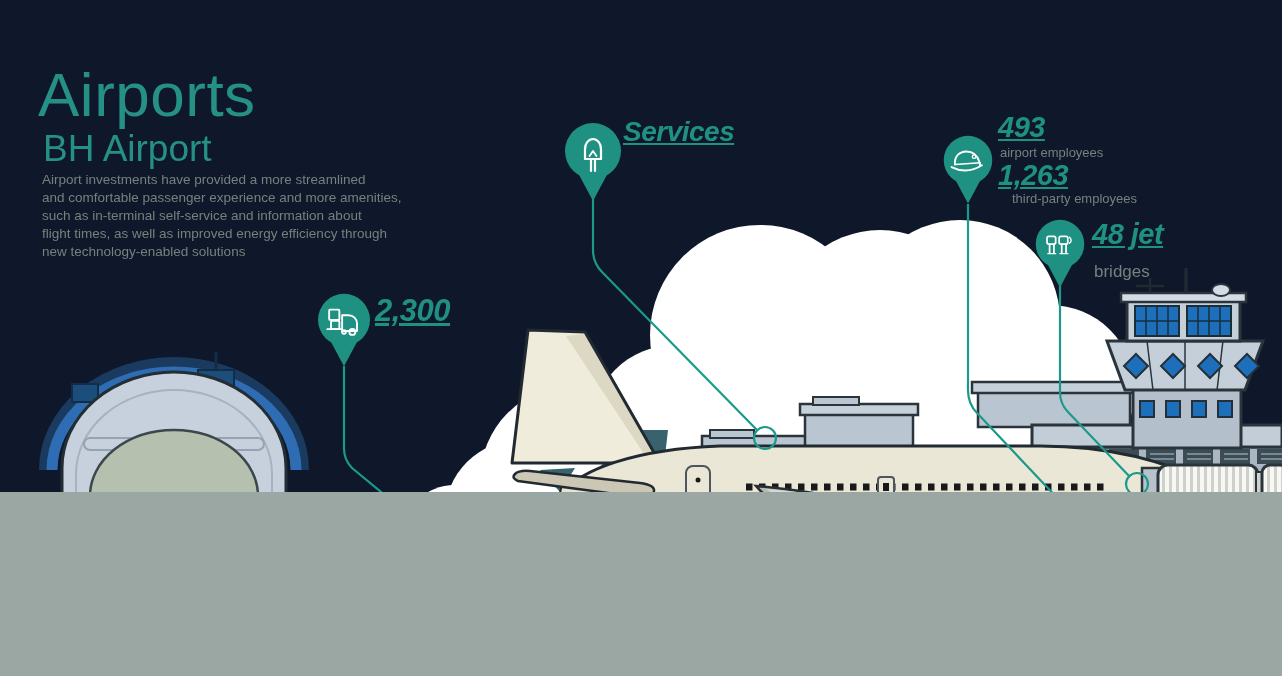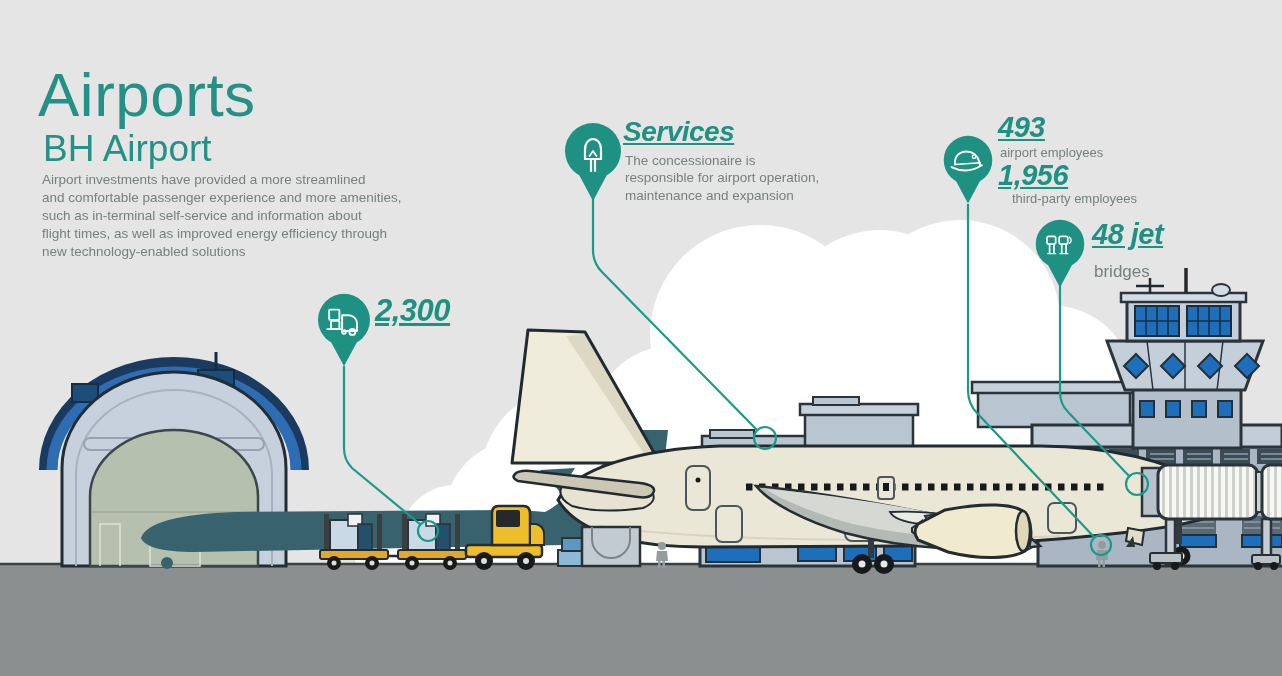--- a/index.html
+++ b/index.html
@@ -1,18 +1,18 @@
 <!DOCTYPE html>
 <html><head>
 <meta charset="utf-8">
 <style>
   html,body{margin:0;padding:0;background:#9aa7a3;}
   .stage{
-    position:relative;width:1282px;height:676px;overflow:hidden;
-    background:#e5e5e5;font-family:"Liberation Sans",sans-serif;
+    position:relative;width:1282px;height:492px;overflow:hidden;
+    background:#0f172a;font-family:"Liberation Sans",sans-serif;
     -webkit-font-smoothing:antialiased;
   }
   .stage svg.layer{position:absolute;left:0;top:0;}
   .abs{position:absolute;}
   .preline{white-space:pre-line;}
   
   .title{left:38px;top:22px;font-size:62px;font-weight:400;color:#259086;letter-spacing:.5px;line-height:1;}
   .subtitle{left:43px;top:99px;font-size:37px;font-weight:400;color:#259086;line-height:1;}
   .desc{left:42px;top:157px;width:390px;font-size:13.5px;line-height:1.33;color:#75817e;margin-top:14px;}
   
@@ -353,39 +353,36 @@
       <circle cx="30" cy="30" r="28" fill="#1f9183"></circle>
       <g fill="none" stroke="#ffffff" stroke-width="2.2" stroke-linejoin="round" stroke-linecap="round">
         <path d="M22,38 v-10 a8,10 0 0 1 16,0 v10 z"></path>
         <path d="M26.5,35 l3.5,-5 3.5,5" stroke-width="1.8"></path>
         <line x1="28" y1="38" x2="28" y2="50"></line>
         <line x1="32" y1="38" x2="32" y2="50"></line>
       </g>
     </svg>
   </div>
   <div class="abs stat co-services-title">Services</div>
-  <div class="abs lbl co-services-desc preline">The concessionaire is
-responsible for airport operation,
-maintenance and expansion</div>
 
   <div class="pin" style="left:942px;top:134px;">
     <svg width="52" height="73" viewBox="0 0 60 84">
       <path d="M14,50 L30,80 L46,50 Z" fill="#1f9183"></path>
       <circle cx="30" cy="30" r="28" fill="#1f9183"></circle>
       <g fill="none" stroke="#ffffff" stroke-width="2.2" stroke-linejoin="round" stroke-linecap="round">
         <path d="M15,35 c-1,-10 6,-15 13,-15 c8,0 13,5 15,12 l1,4"></path>
         <path d="M11,38 q18,9 35,-2"></path>
         <line x1="15" y1="35" x2="44" y2="33" stroke-width="1.6"></line>
         <circle cx="37" cy="26" r="2" stroke-width="1.6"></circle>
       </g>
     </svg>
   </div>
   <div class="abs stat co-emp-value1">493</div>
   <div class="abs lbl co-emp-label1">airport employees</div>
-  <div class="abs stat co-emp-value2">1,956</div>
+  <div class="abs stat co-emp-value2">1,263</div>
   <div class="abs lbl co-emp-label2">third-party employees</div>
 
   <div class="pin" style="left:1034px;top:218px;">
     <svg width="52" height="73" viewBox="0 0 60 84">
       <path d="M14,50 L30,80 L46,50 Z" fill="#1f9183"></path>
       <circle cx="30" cy="30" r="28" fill="#1f9183"></circle>
       <g fill="none" stroke="#ffffff" stroke-width="2" stroke-linejoin="round" stroke-linecap="round">
         <rect x="15" y="21" width="10" height="9" rx="2"></rect>
         <line x1="18" y1="30" x2="18" y2="40"></line>
           <line x1="23" y1="30" x2="23" y2="40"></line>

